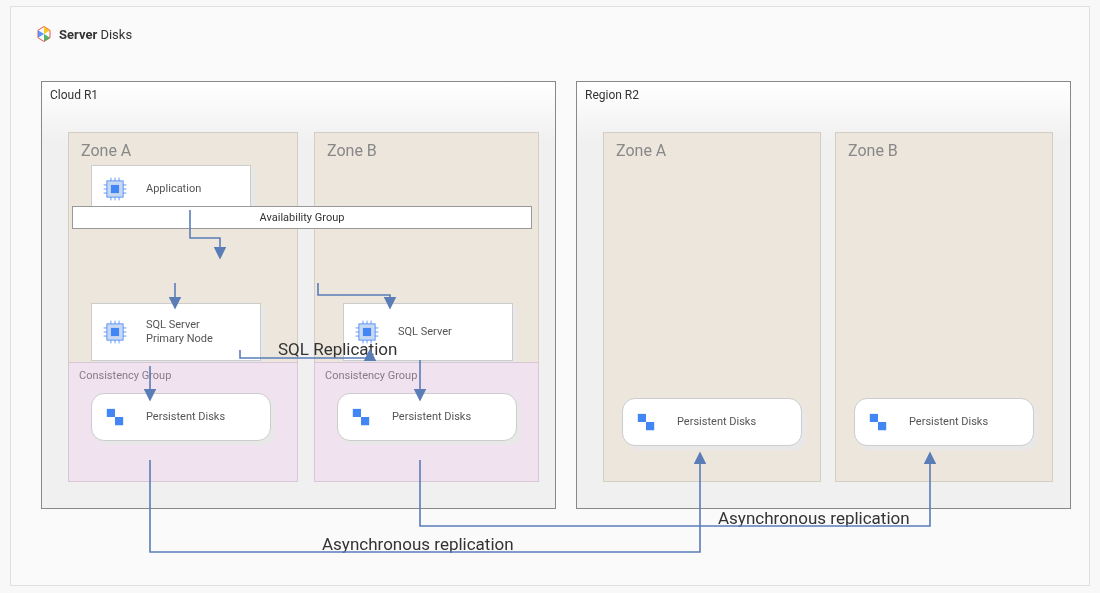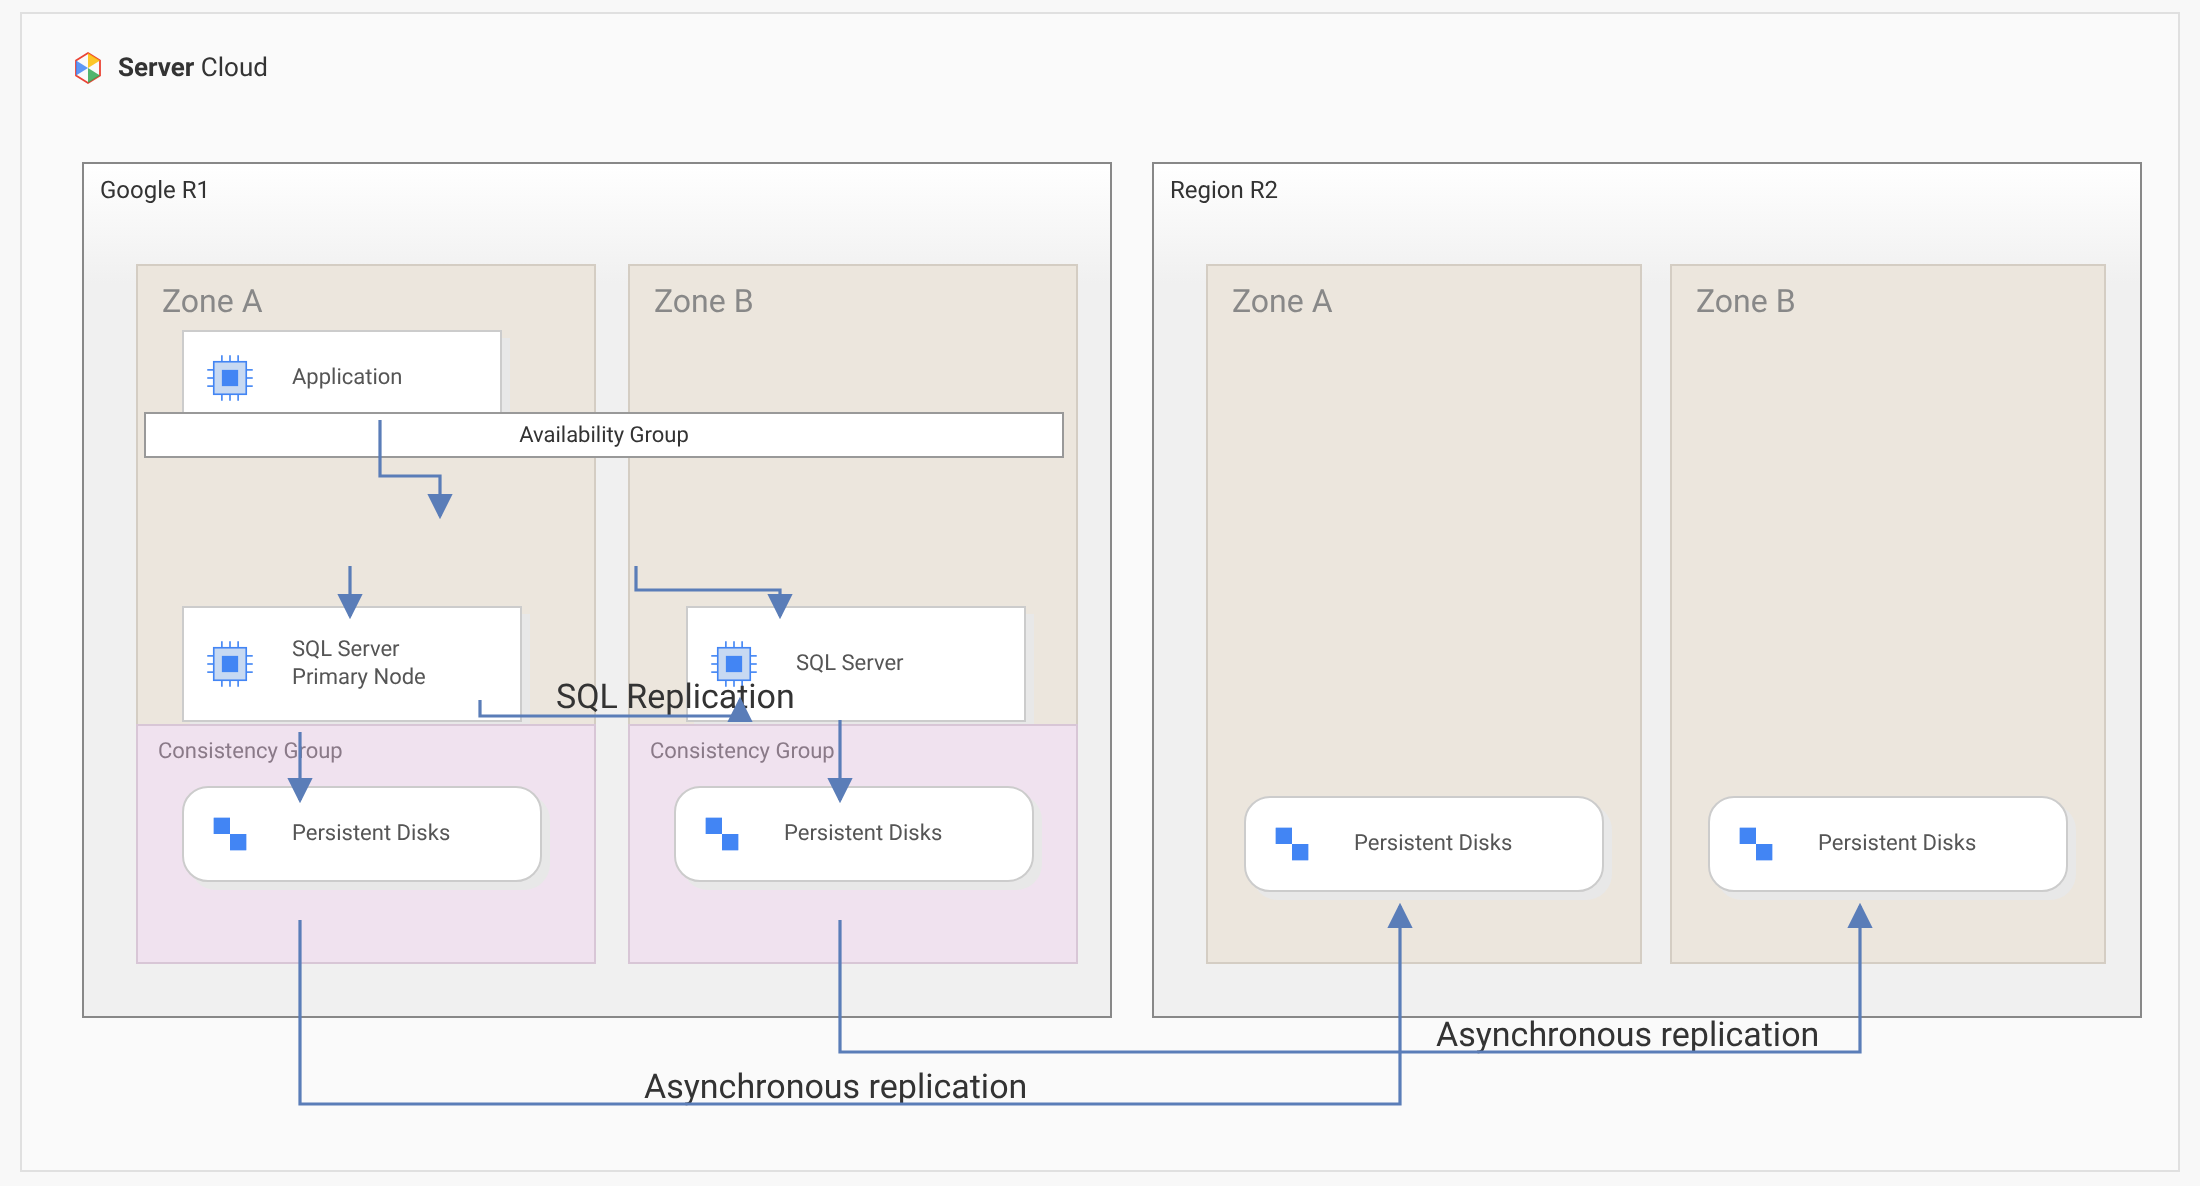--- a/index.html
+++ b/index.html
@@ -121,26 +121,26 @@
 <div class="outer-frame">
 
   <div class="header">
     <svg class="gcp-logo" viewBox="0 0 24 24">
       <path d="M12 2 L20 7 L20 17 L12 22 L4 17 L4 7 Z" fill="none" stroke="#ea4335" stroke-width="1.2"></path>
       <path d="M12 2 L20 7 L12 12 Z" fill="#fbbc04" opacity="0.85"></path>
       <path d="M4 7 L12 12 L4 17 Z" fill="#4285f4" opacity="0.85"></path>
       <path d="M12 12 L20 17 L12 22 Z" fill="#34a853" opacity="0.85"></path>
     </svg>
     <span class="header-text">
-      <b>Server</b> <span>Cloud</span>
+      <b>Server</b> <span>Disks</span>
     </span>
   </div>
 
   <div class="region region-r1">
-    <div class="region-label">Google R1</div>
+    <div class="region-label">Cloud R1</div>
 
     <div class="zone r1-zoneA">
       <div class="zone-label">Zone A</div>
 
       <div class="card app-card">
         <svg class="card-icon" viewBox="0 0 32 32">
           <rect x="6" y="6" width="20" height="20" fill="#c7d9f2" stroke="#4285f4"></rect>
           <rect x="11" y="11" width="10" height="10" fill="#4285f4"></rect>
           <line x1="2" y1="11" x2="6" y2="11" stroke="#4285f4"></line>
             <line x1="2" y1="16" x2="6" y2="16" stroke="#4285f4"></line>

